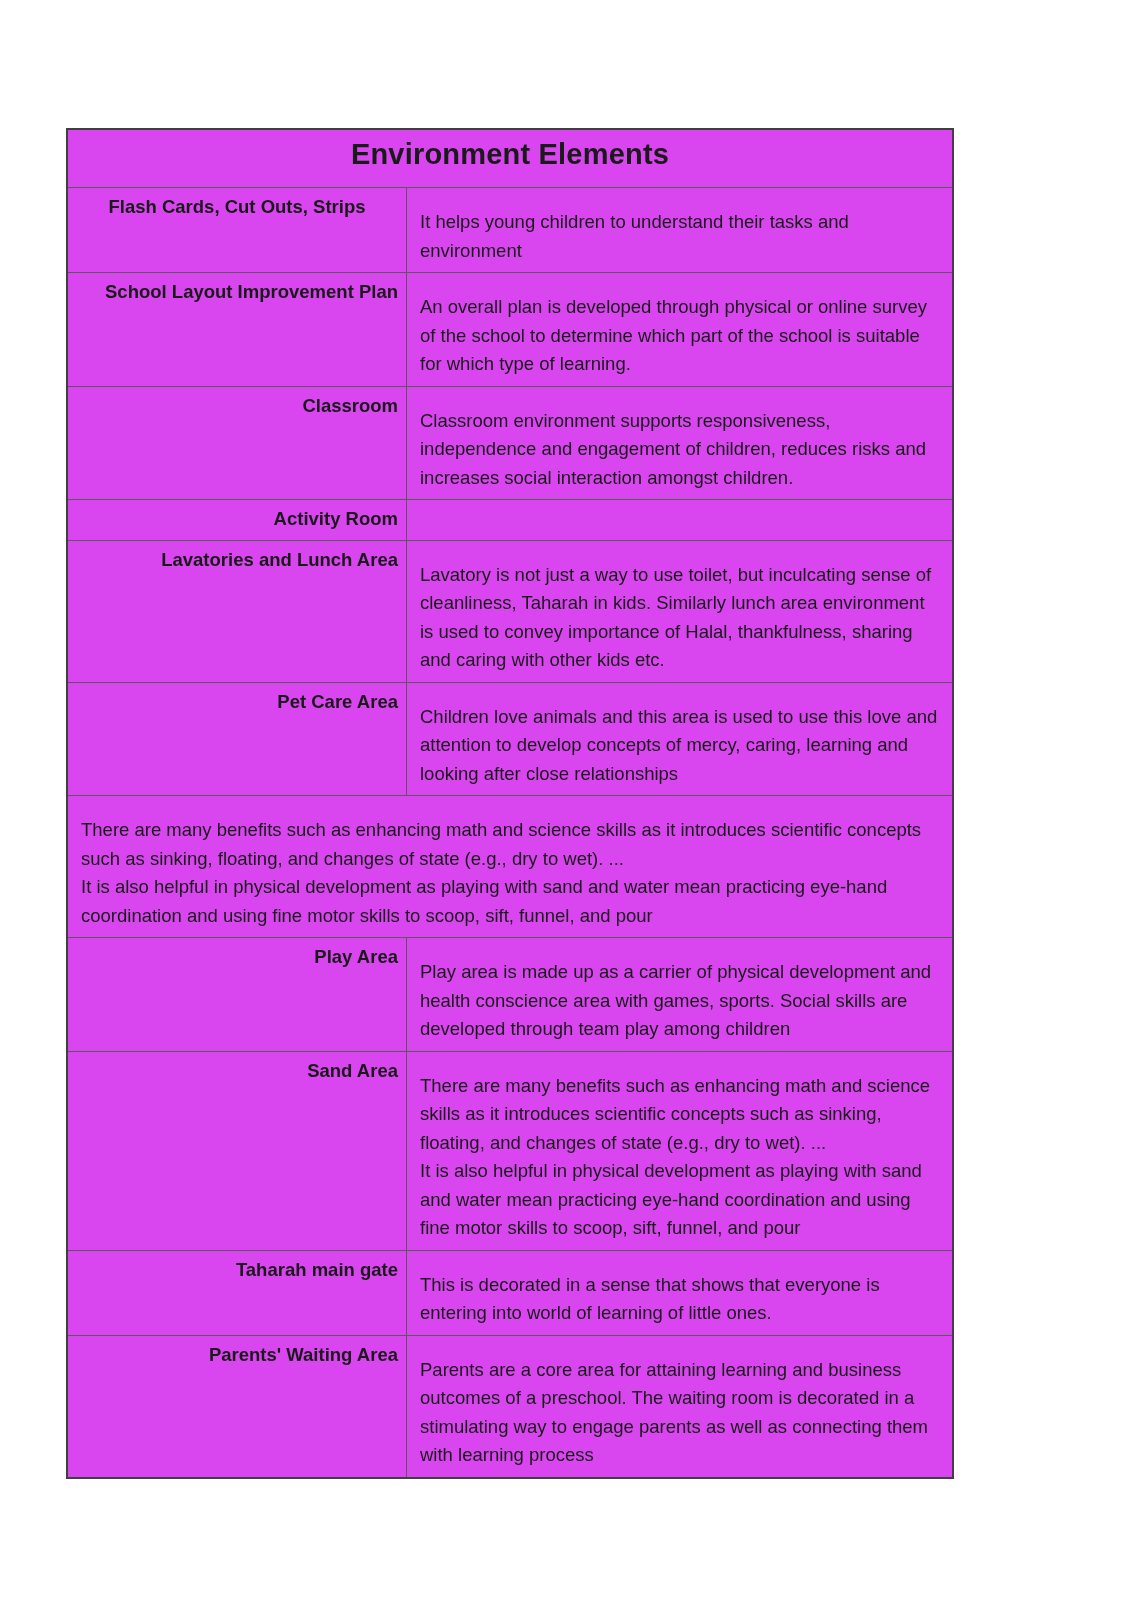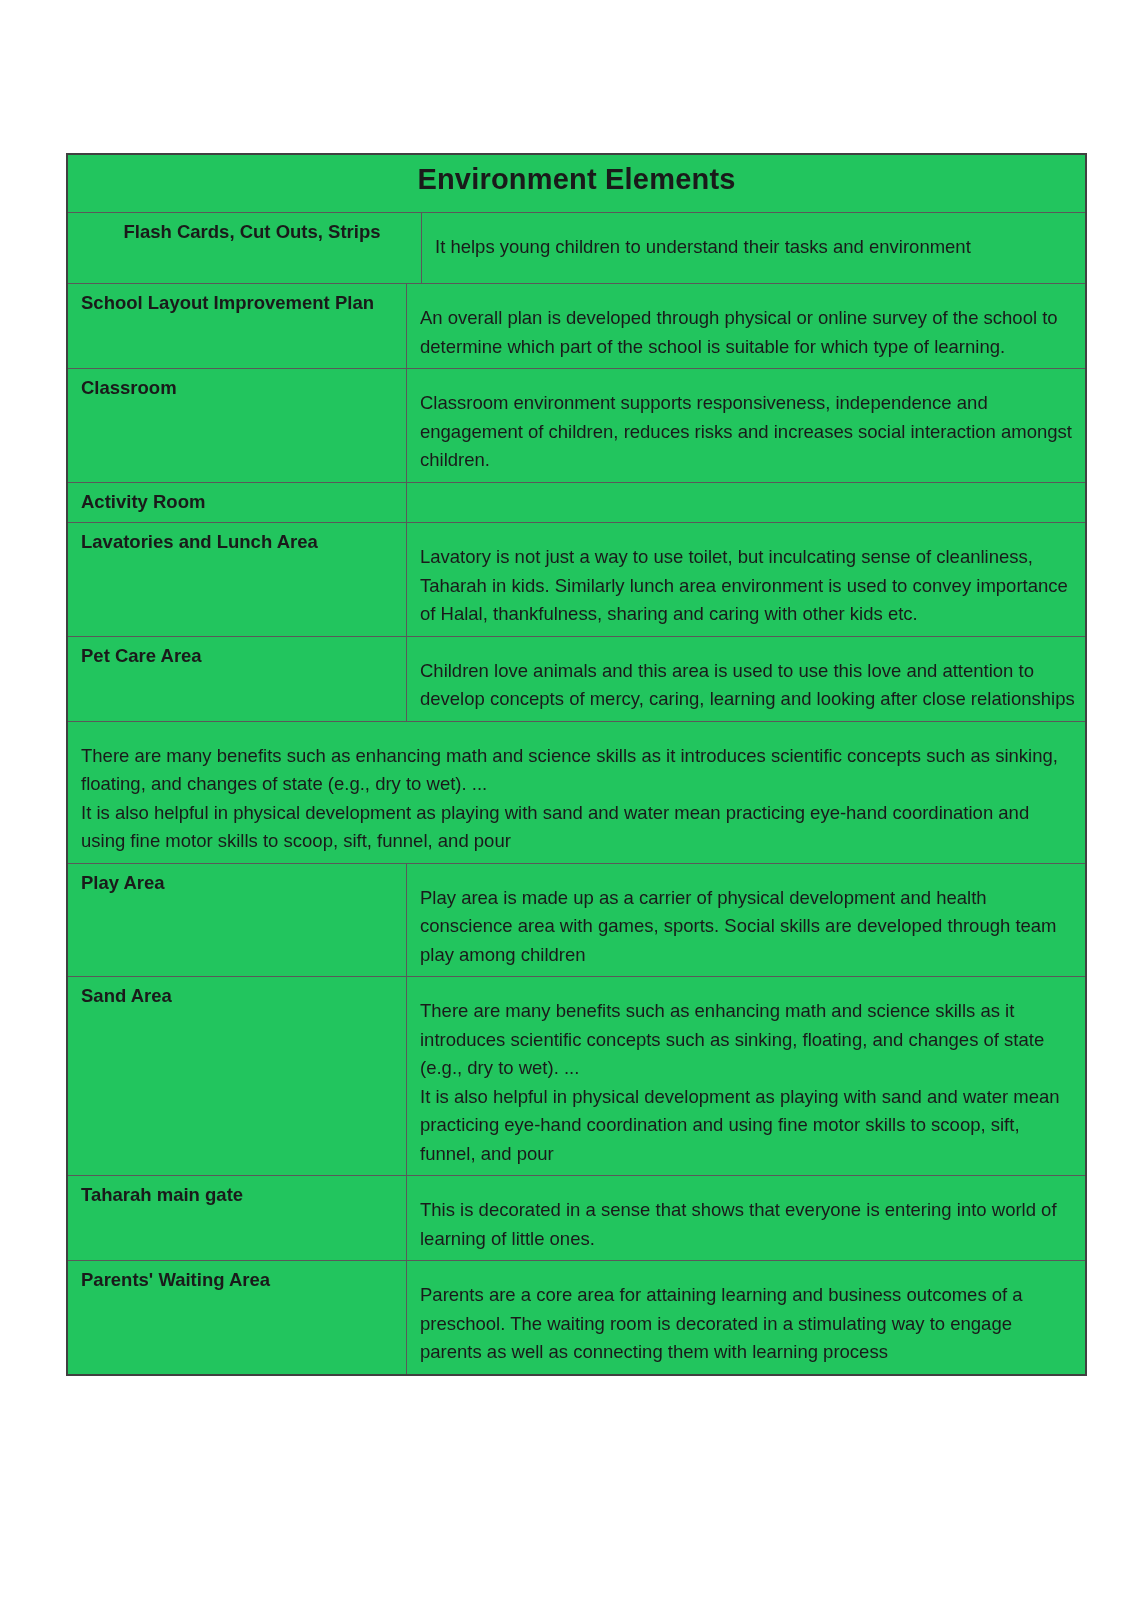--- a/index.html
+++ b/index.html
@@ -10,25 +10,25 @@
   body {
     width: 1131px;
     height: 1600px;
     position: relative;
     font-family: "Liberation Sans", sans-serif;
     color: #1a1a1a;
   }
   .doc-table {
     position: absolute;
     left: 66px;
-    top: 153px;
-    width: 1021px;
+    top: 128px;
+    width: 888px;
     border: 2px solid #404040;
     box-sizing: border-box;
-    background: #22c55e;
+    background: #d946ef;
   }
   .title-row {
     text-align: center;
     font-weight: bold;
     font-size: 29px;
     padding: 8px 0 16px 0;
     letter-spacing: 0.2px;
   }
   .row {
     display: flex;
@@ -38,34 +38,34 @@
     box-sizing: border-box;
     font-size: 18.5px;
     line-height: 28.5px;
   }
   .cell.label {
     width: 339px;
     flex: 0 0 339px;
     border-right: 1.5px solid #595959;
     font-weight: bold;
     padding: 5px 8px 6px 13px;
+    text-align: right;
   }
   .cell.label.center {
     text-align: center;
     padding-left: 8px;
   }
   .cell.desc {
     flex: 1;
     padding: 5px 10px 7px 13px;
     white-space: pre-line;
     margin-top: 15px;
   }
   .row.tall {
     min-height: 70px;
-    padding-left: 15px;
   }
 </style>
 </head>
 <body>
 
 <div class="doc-table">
   <div class="title-row">Environment Elements</div>
 
   <div class="row tall">
     <div class="cell label center">Flash Cards, Cut Outs,  Strips</div>

